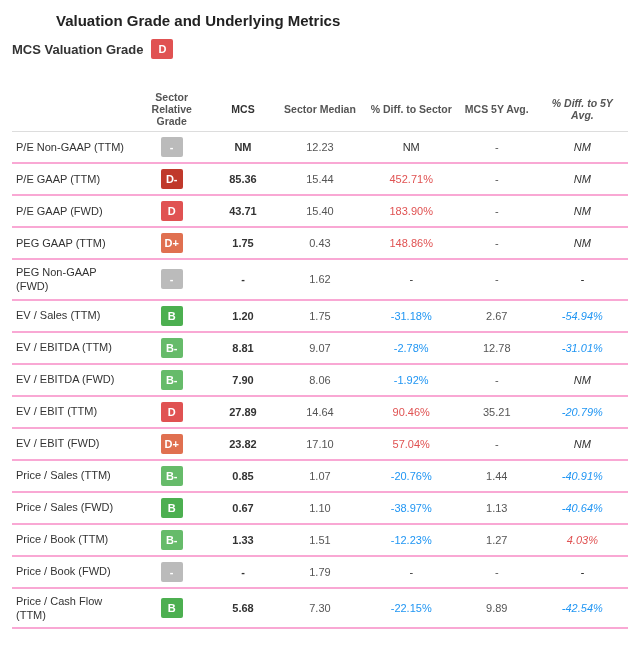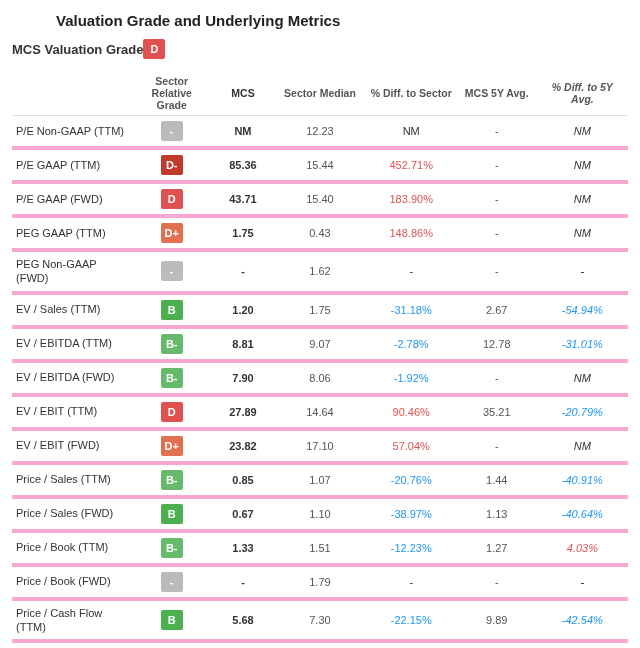--- a/index.html
+++ b/index.html
@@ -14,22 +14,22 @@
     h2 {
       font-size: 15px;
       font-weight: bold;
       margin-bottom: 10px;
       color: #222;
       margin-left: 44px;
     }
     .mcs-grade-row {
       display: flex;
       align-items: center;
-      gap: 0;
-      margin-bottom: 12px;
+      gap: 8px;
+      margin-bottom: 28px;
     }
     .mcs-grade-label {
       font-size: 13px;
       font-weight: bold;
     }
     .grade-badge {
       display: inline-flex;
       align-items: center;
       justify-content: center;
       width: 22px;
@@ -55,21 +55,21 @@
       padding: 4px 4px;
       font-weight: bold;
       color: #555;
       font-size: 10.5px;
       border-bottom: 1px solid #ddd;
     }
     thead th:first-child {
       text-align: left;
     }
     tbody tr {
-      border-bottom: 4px solid #f9a8d4;
+      border-bottom: 2px solid #f9a8d4;
     }
     tbody td {
       padding: 5px 4px;
       text-align: center;
       vertical-align: middle;
     }
     tbody td:first-child {
       text-align: left;
       font-size: 11px;
       color: #333;

